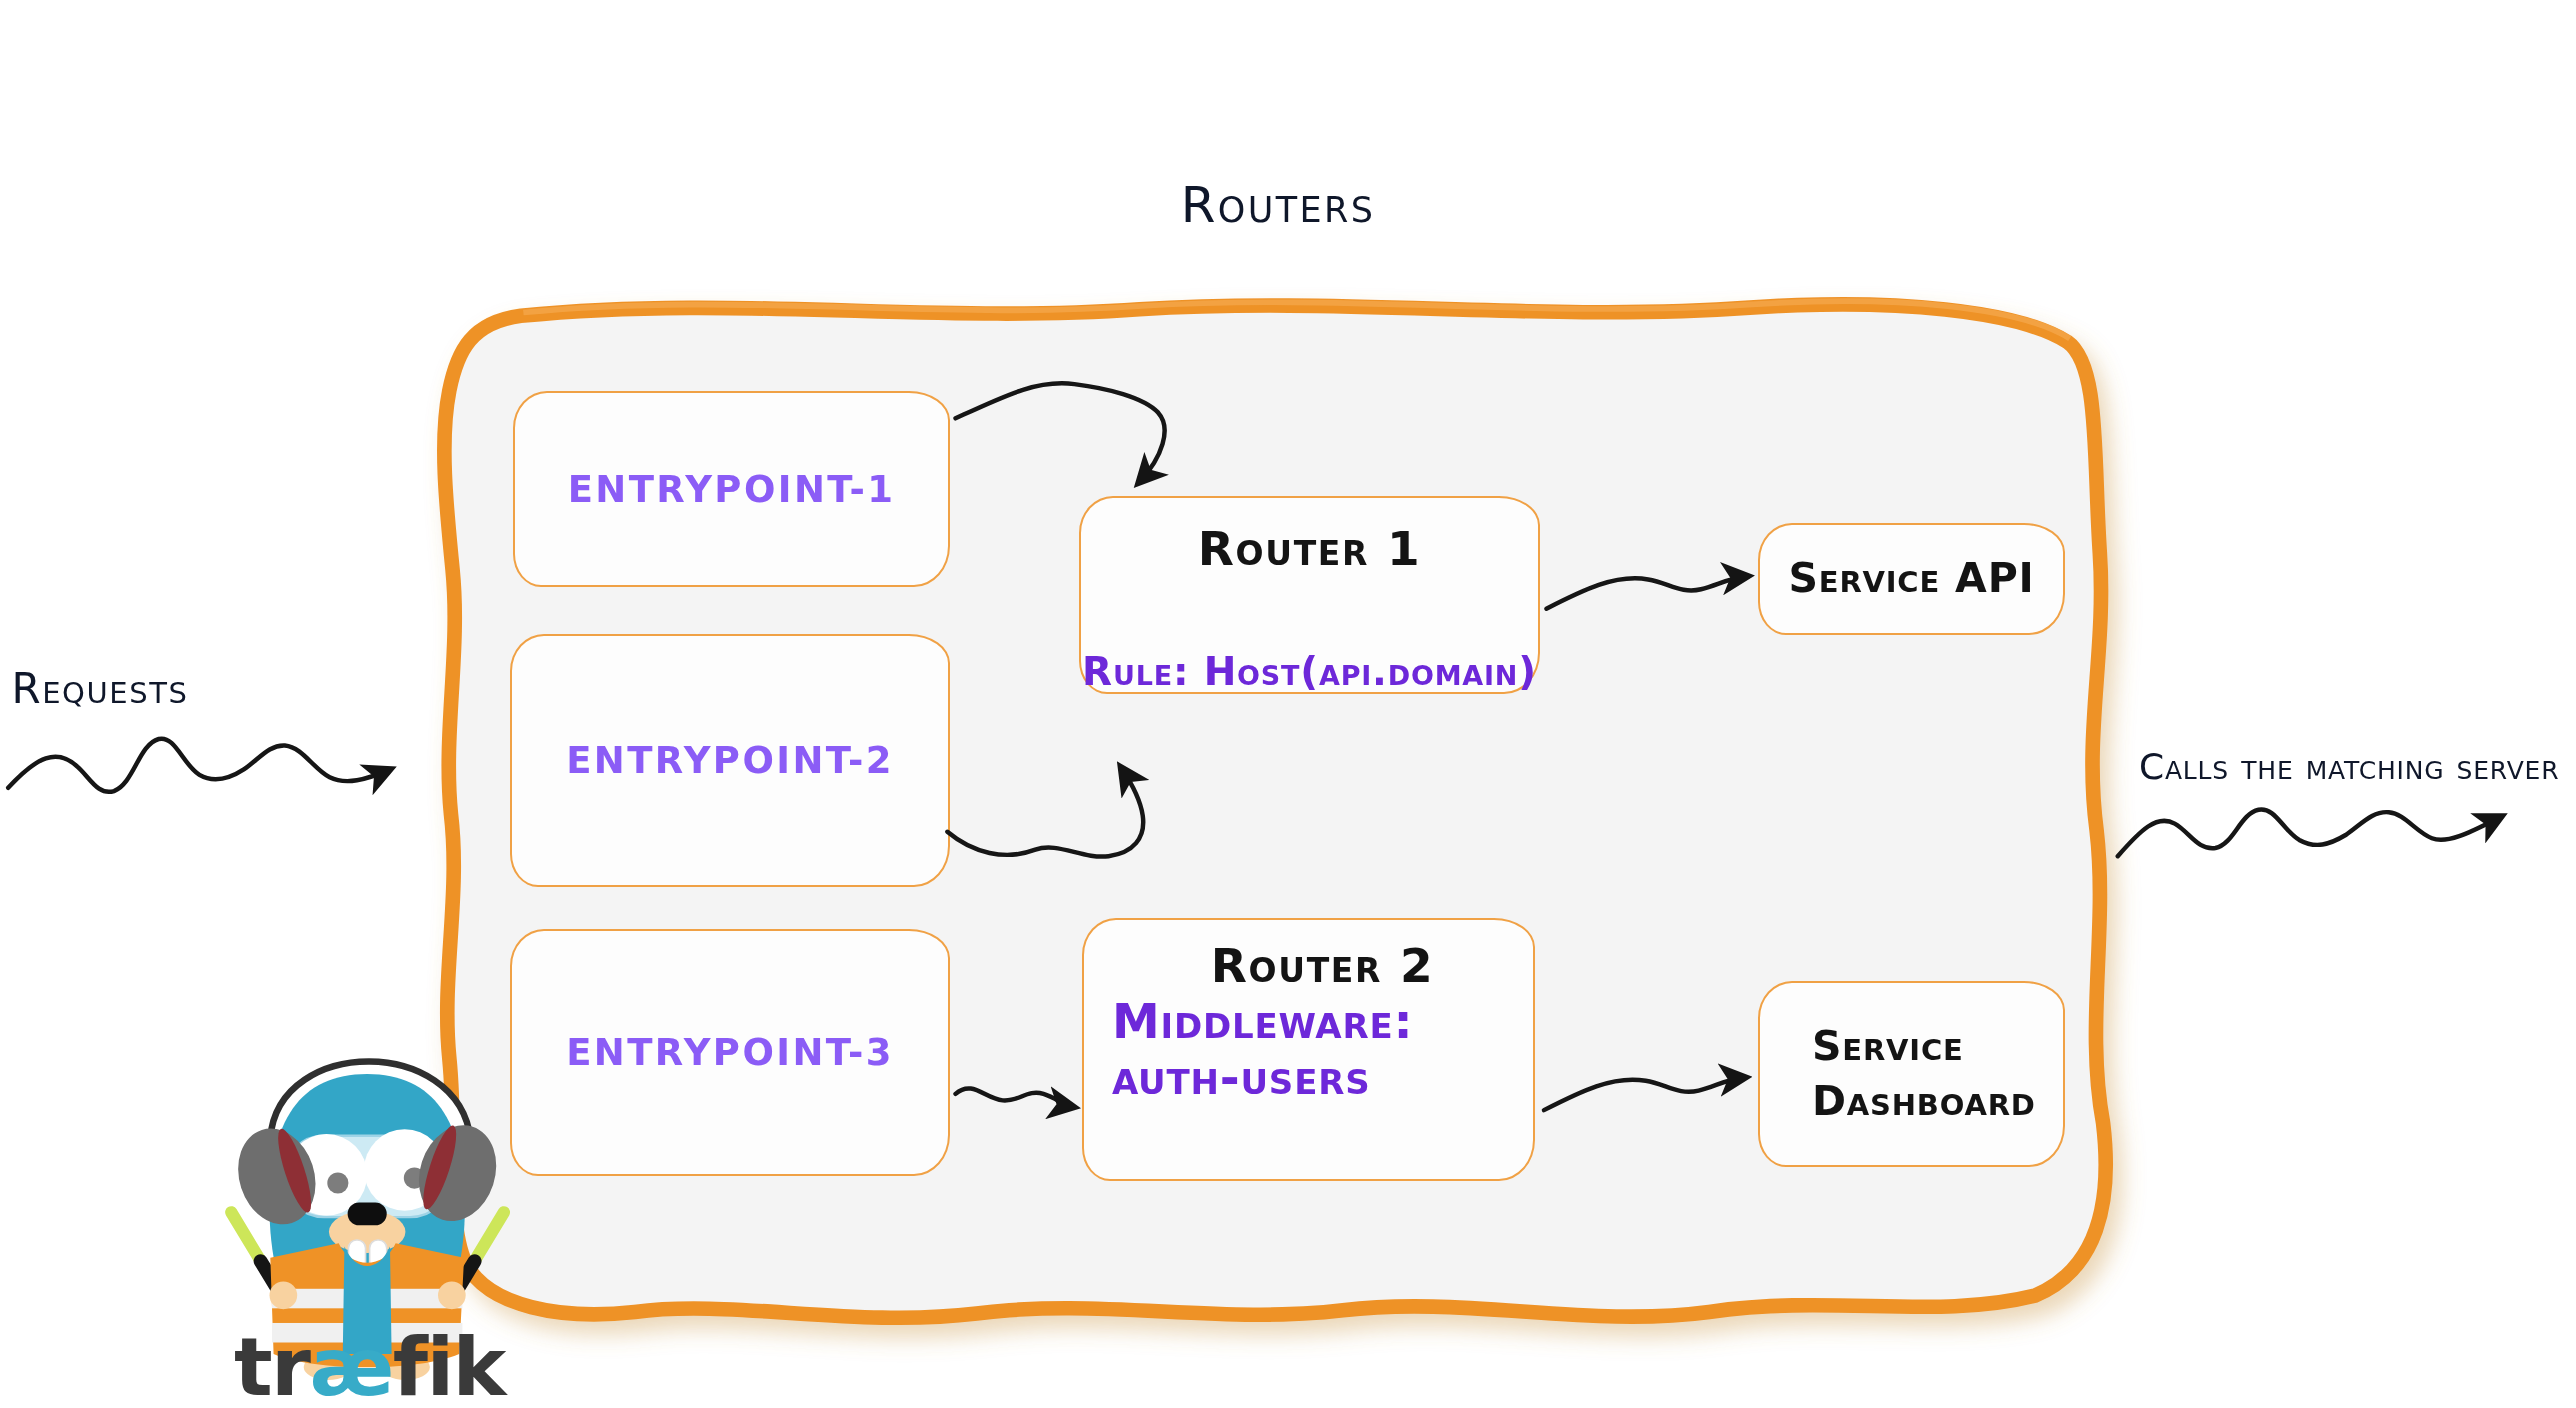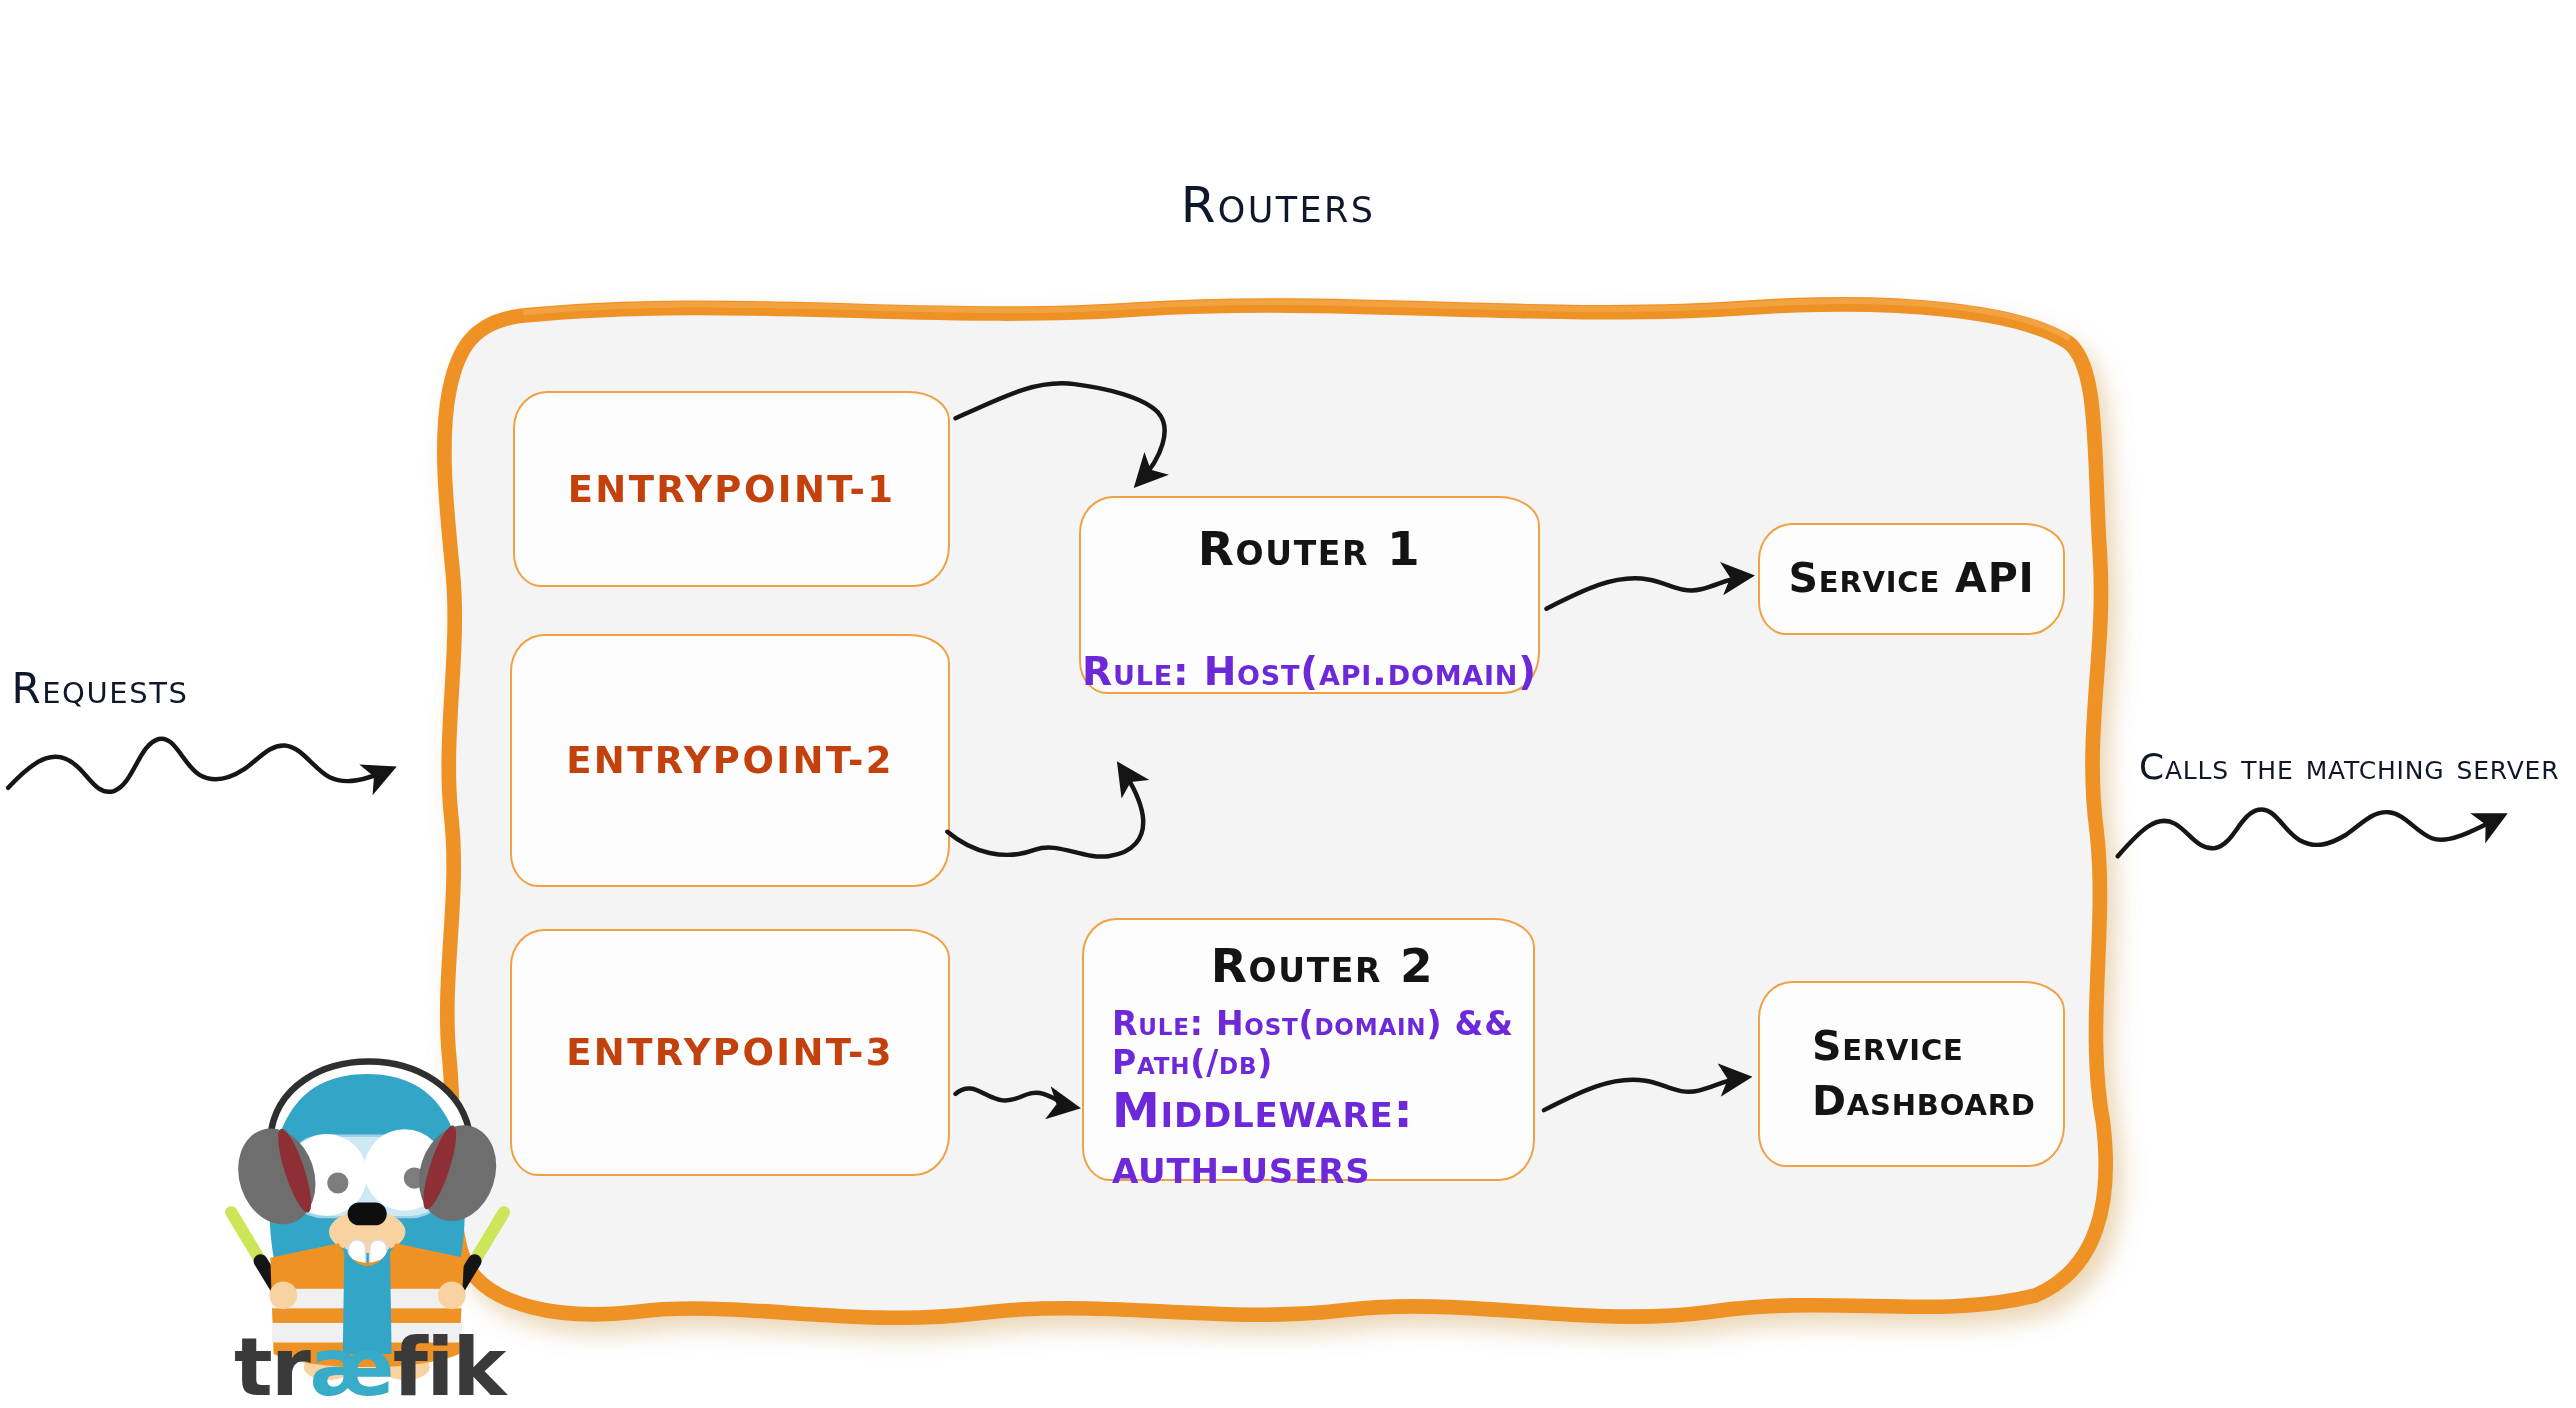--- a/index.html
+++ b/index.html
@@ -23,21 +23,21 @@
   .sketch-box{
     position:absolute;
     background:#fdfdfd;
     border:2.4px solid #f0a145;
     border-radius:34px 41px 36px 28px / 37px 29px 41px 33px;
     display:flex;align-items:center;justify-content:center;
     box-sizing:border-box;
   }
   .ep-label{
     font-size:37px;font-weight:600;letter-spacing:2.4px;
-    text-transform:uppercase;color:#c2410c;
+    text-transform:uppercase;color:#8b5cf6;
   }
   .router-box{flex-direction:column;justify-content:flex-start;}
   .router-title{
     font-variant:small-caps;font-size:47px;font-weight:600;
     letter-spacing:1.6px;color:#141414;
   }
   .router-rule,.router-mw{
     font-variant:small-caps;font-weight:600;color:#6d28d9;letter-spacing:0.8px;
   }
   #router1 .router-title{margin-top:23px;}
@@ -115,21 +115,20 @@
 <div class="sketch-box" style="left:510px;top:929px;width:440px;height:247px;">
   <span class="ep-label">entrypoint-3</span>
 </div>
 
 <div id="router1" class="sketch-box router-box" style="left:1079px;top:496px;width:461px;height:198px;">
   <span class="router-title">Router 1</span>
   <span class="router-rule">Rule: Host(api.domain)</span>
 </div>
 <div id="router2" class="sketch-box router-box" style="left:1082px;top:918px;width:453px;height:263px;padding-left:28px;">
   <span class="router-title">Router 2</span>
-  <span class="router-rule">Rule: Host(domain) &amp;&amp; Path(/db)</span>
   <span class="router-mw">Middleware: auth-users</span>
 </div>
 
 <div id="service-api" class="sketch-box" style="left:1758px;top:523px;width:307px;height:112px;">
   <span class="service-label">Service API</span>
 </div>
 <div id="service-dashboard" class="sketch-box" style="left:1758px;top:981px;width:307px;height:186px;">
   <span class="service-label">Service Dashboard</span>
 </div>
 

